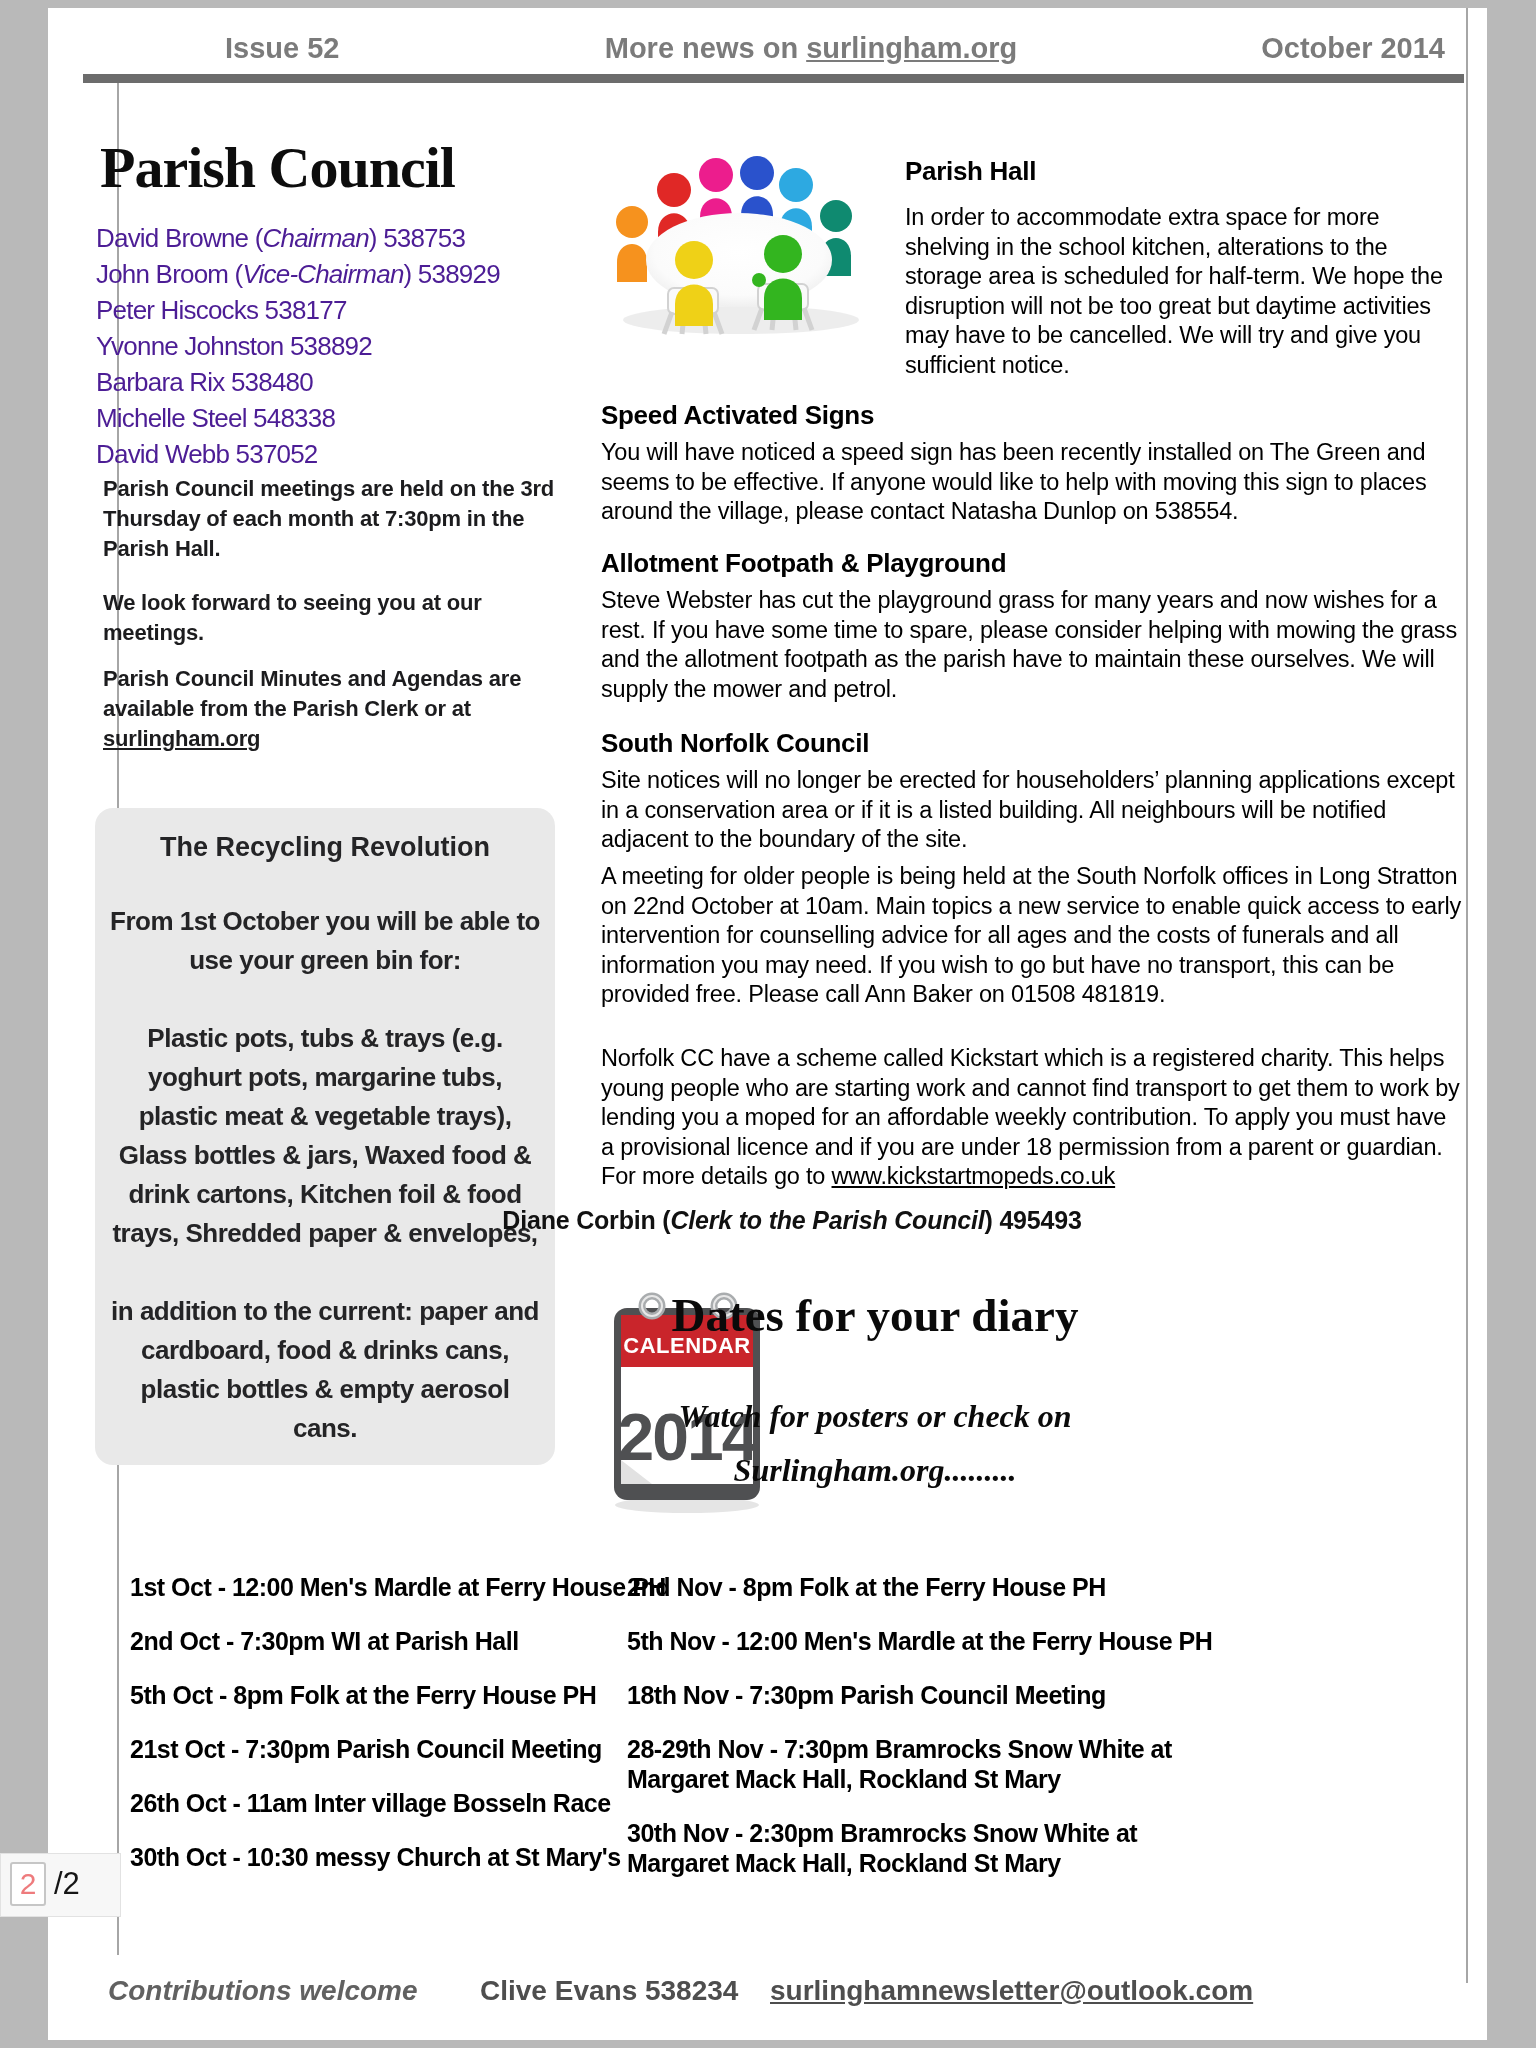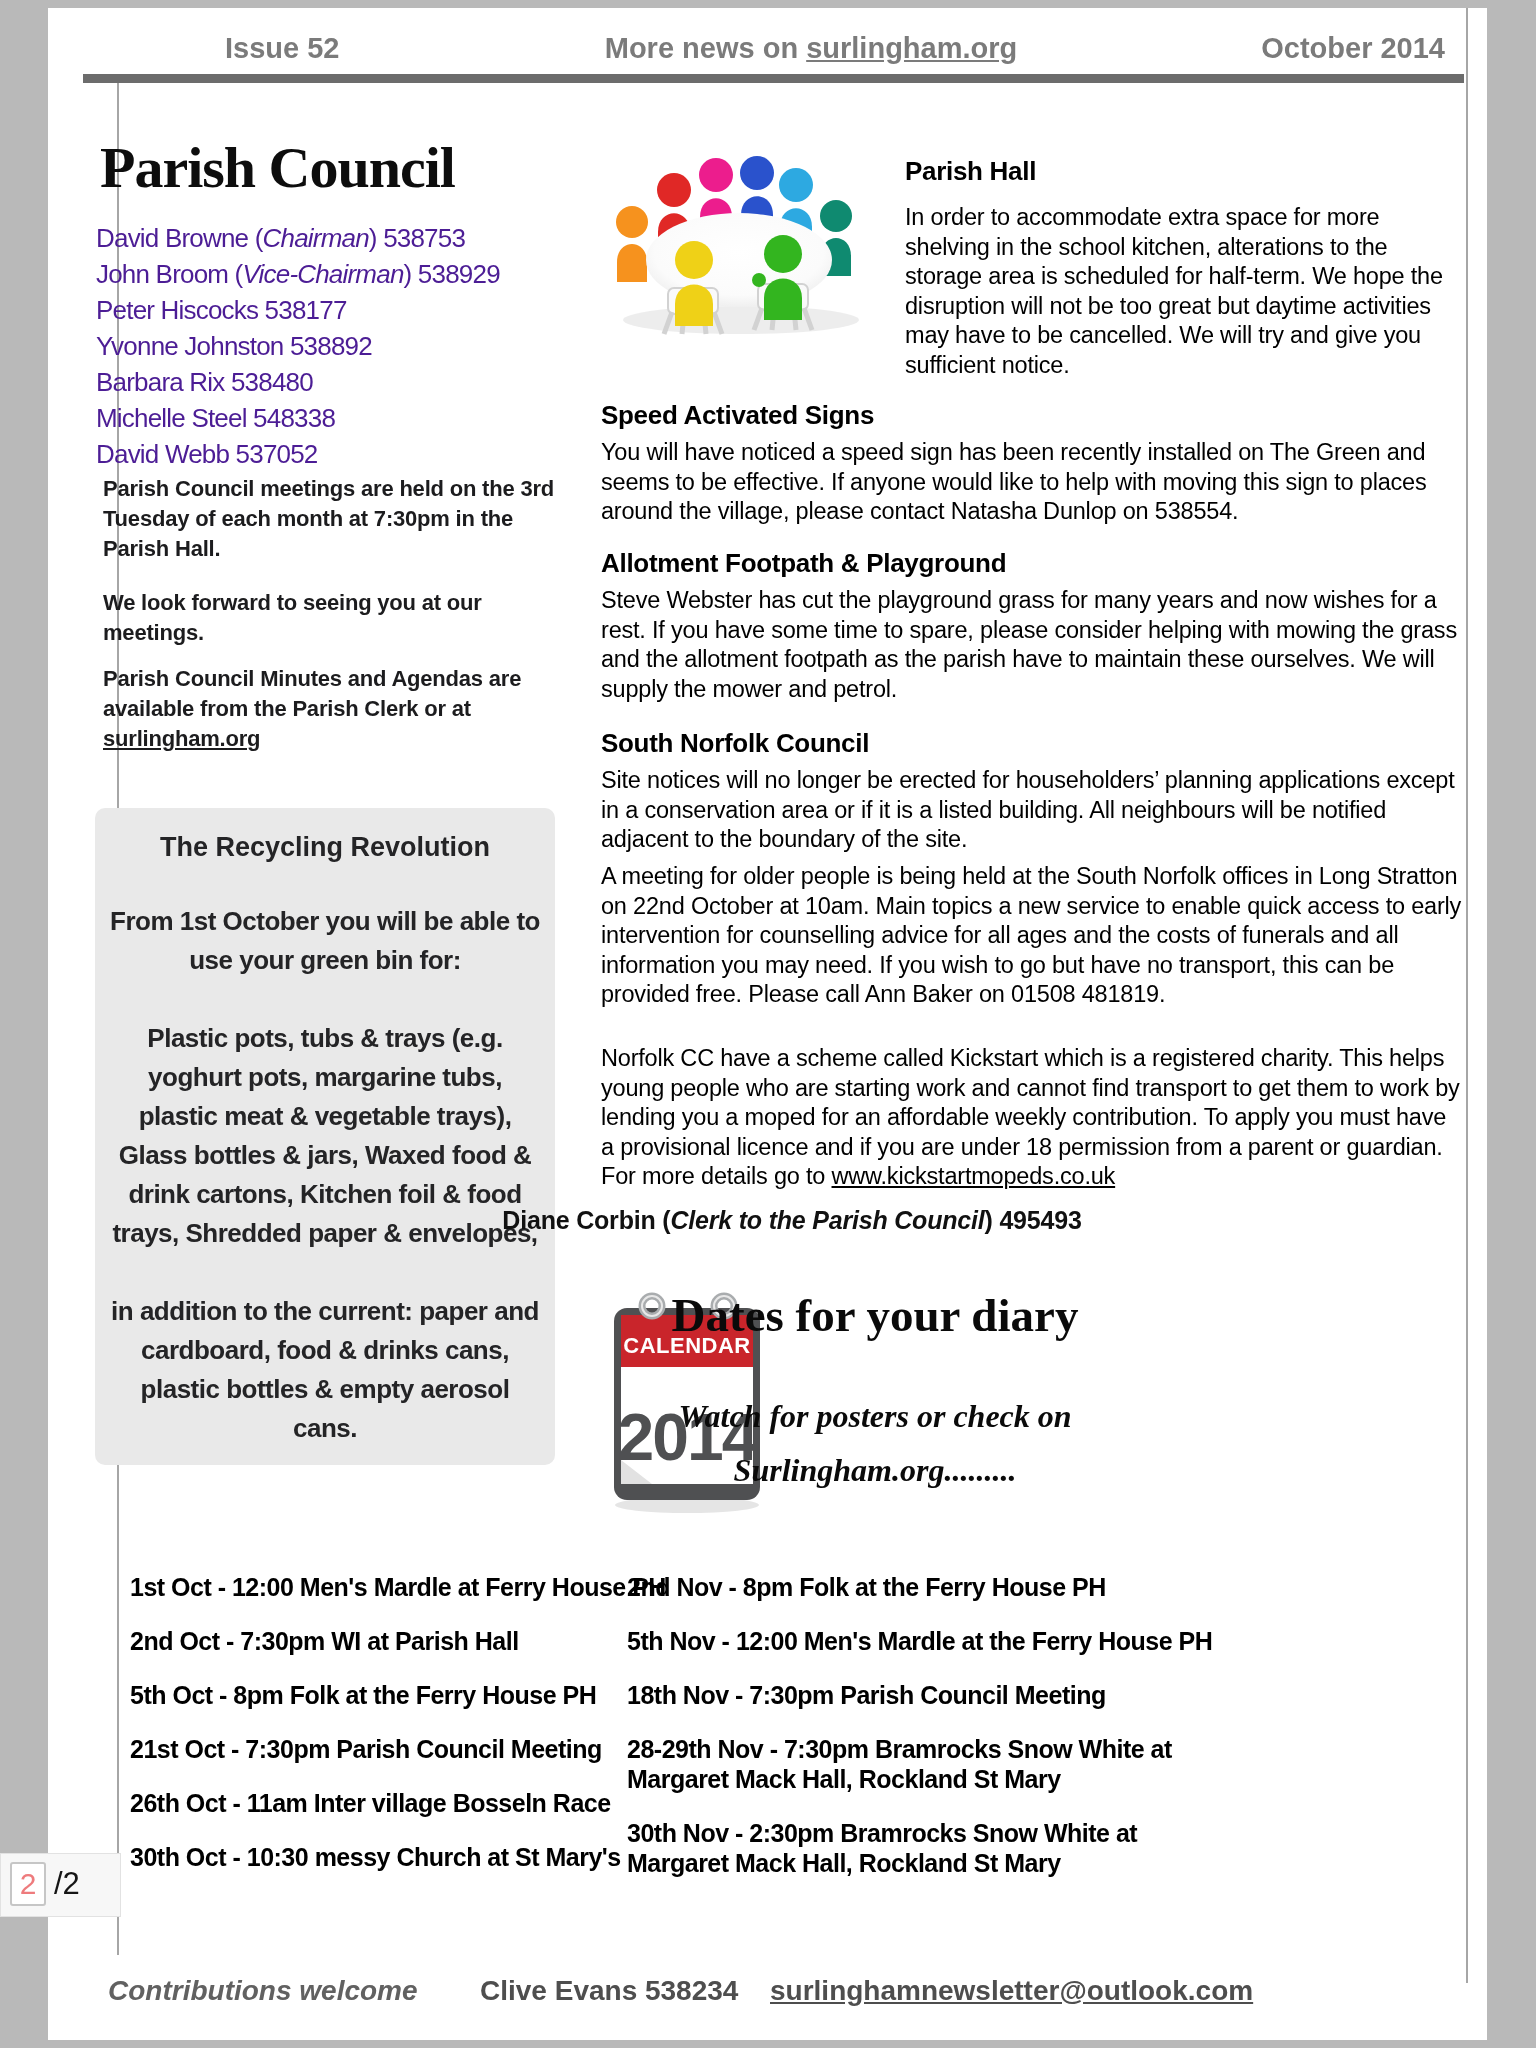--- a/index.html
+++ b/index.html
@@ -21,21 +21,21 @@
             font-size:58px;color:#0d0d0d;letter-spacing:-1px;}
   #members{left:96px;top:220px;font-size:26px;font-weight:normal;line-height:36px;
            letter-spacing:-0.8px;color:#4c1d95;}
   .lpara{left:103px;width:452px;font-size:22px;font-weight:600;line-height:30px;
          color:#1c1c1e;letter-spacing:-0.2px;}
   #meet-info{top:474px;}
   #look-fwd{top:588px;}
   #minutes{top:664px;}
   #minutes a, .plink{color:inherit;text-decoration:underline;cursor:pointer;}
   #recycle{left:95px;top:808px;width:460px;height:657px;background:#e9e9e9;
-           border-radius:10px;text-align:center;color:#242426;box-sizing:border-box;
+           border-radius:18px;text-align:center;color:#242426;box-sizing:border-box;
            padding:24px 13px 0 13px;}
   #recycle .rt{font-size:27px;font-weight:bold;margin:0 0 39px 0;}
   #recycle p{font-size:26px;font-weight:bold;line-height:39px;margin:0 0 39px 0;
              letter-spacing:-0.5px;}
   
   .rhead{font-size:26px;font-weight:bold;color:#000;letter-spacing:-0.3px;}
   .rbody{font-size:23.5px;line-height:29.5px;color:#000000;letter-spacing:-0.2px;width:862px;}
   #ph-head{left:905px;top:156px;}
   #ph-body{left:905px;top:203px;width:556px;}
   #sp-head{left:601px;top:400px;}
@@ -91,21 +91,21 @@
 <div id="members" class="abs">
   <div><span>David Browne (</span><i>Chairman</i><span>) 538753</span></div>
   <div><span>John Broom (</span><i>Vice-Chairman</i><span>) 538929</span></div>
   <div><span>Peter Hiscocks  538177</span><i></i><span></span></div>
   <div><span>Yvonne Johnston  538892</span><i></i><span></span></div>
   <div><span>Barbara Rix  538480</span><i></i><span></span></div>
   <div><span>Michelle Steel  548338</span><i></i><span></span></div>
   <div><span>David Webb  537052</span><i></i><span></span></div>
 </div>
 
-<div id="meet-info" class="abs lpara">Parish Council meetings are held on the 3rd Tuesday of each month at 7:30pm in the Parish Hall.</div>
+<div id="meet-info" class="abs lpara">Parish Council meetings are held on the 3rd Thursday of each month at 7:30pm in the Parish Hall.</div>
 <div id="look-fwd" class="abs lpara">We look forward to seeing you at our meetings.</div>
 <div id="minutes" class="abs lpara"><span>Parish Council Minutes and Agendas are available from the Parish Clerk or at </span><span class="plink">surlingham.org</span></div>
 
 <div id="recycle" class="abs">
   <div class="rt">The Recycling Revolution</div>
   <p>From 1st October you will be able to use your green bin for:</p>
   <p>Plastic pots, tubs &amp; trays (e.g. yoghurt pots, margarine tubs, plastic meat &amp; vegetable trays), Glass bottles &amp; jars, Waxed food &amp; drink cartons, Kitchen foil &amp; food trays, Shredded paper &amp; envelopes,</p>
   <p>in addition to the current: paper and cardboard, food &amp; drinks cans, plastic bottles &amp; empty aerosol cans.</p>
 </div>
 

